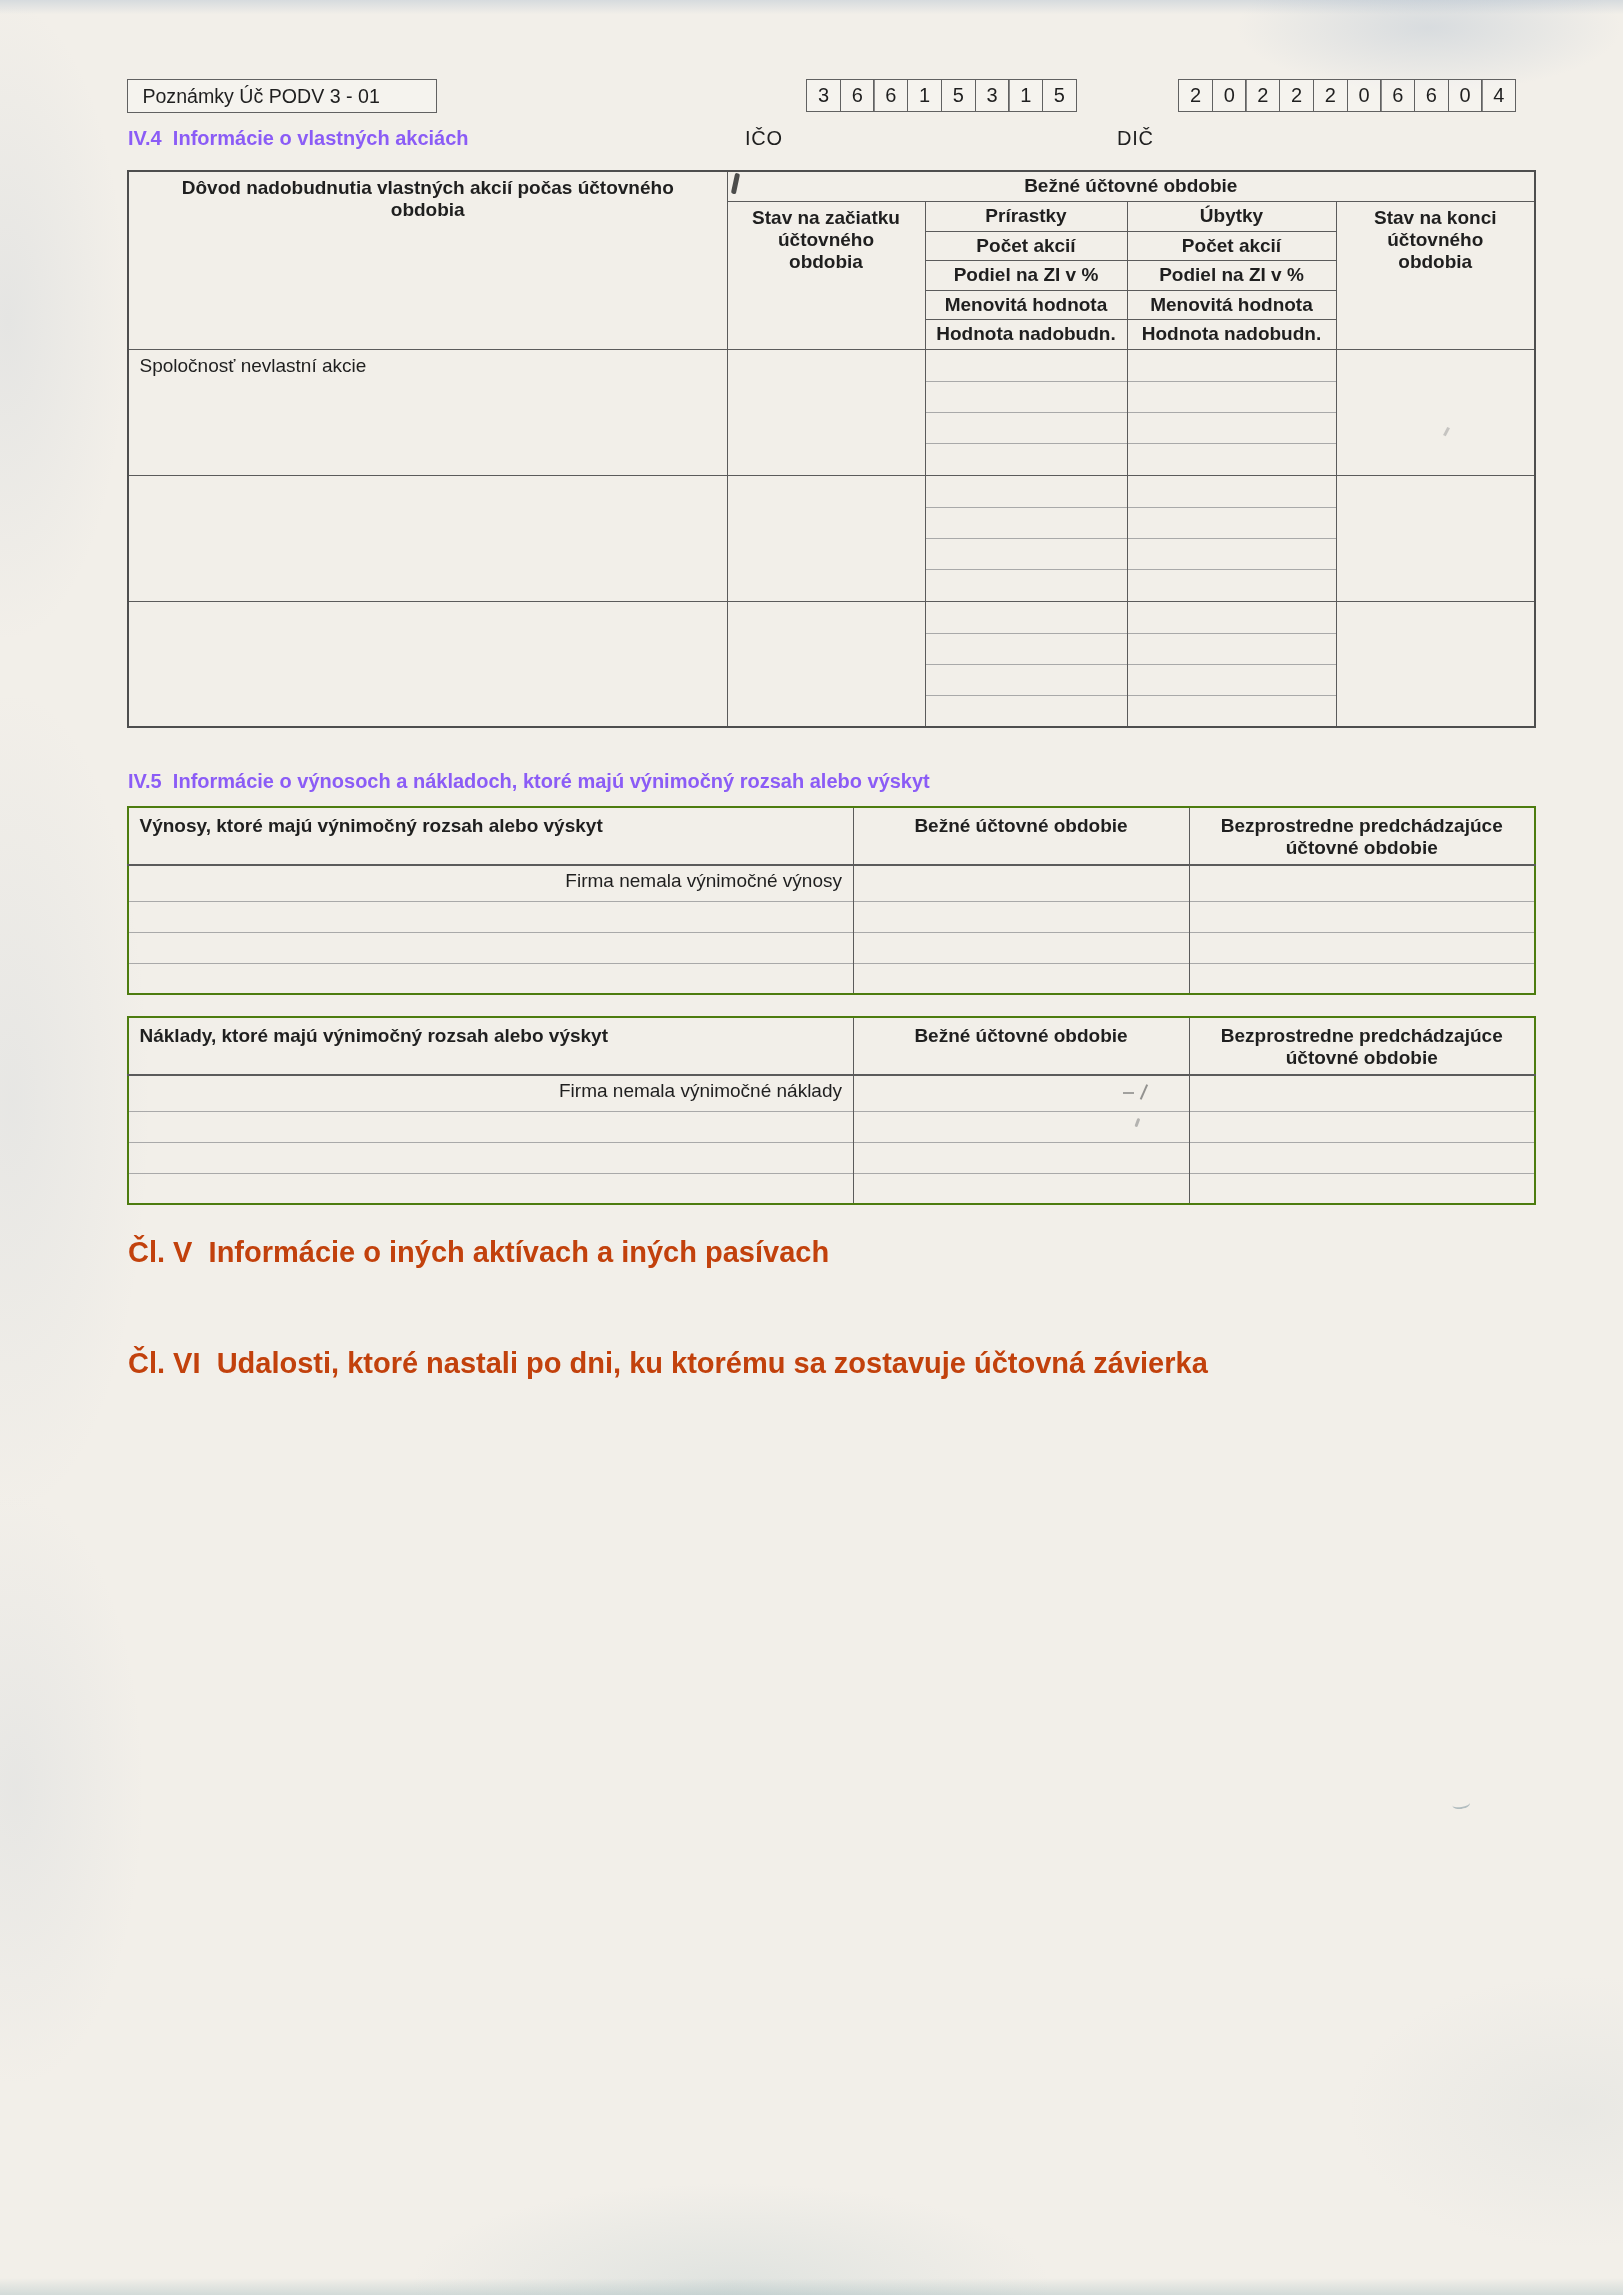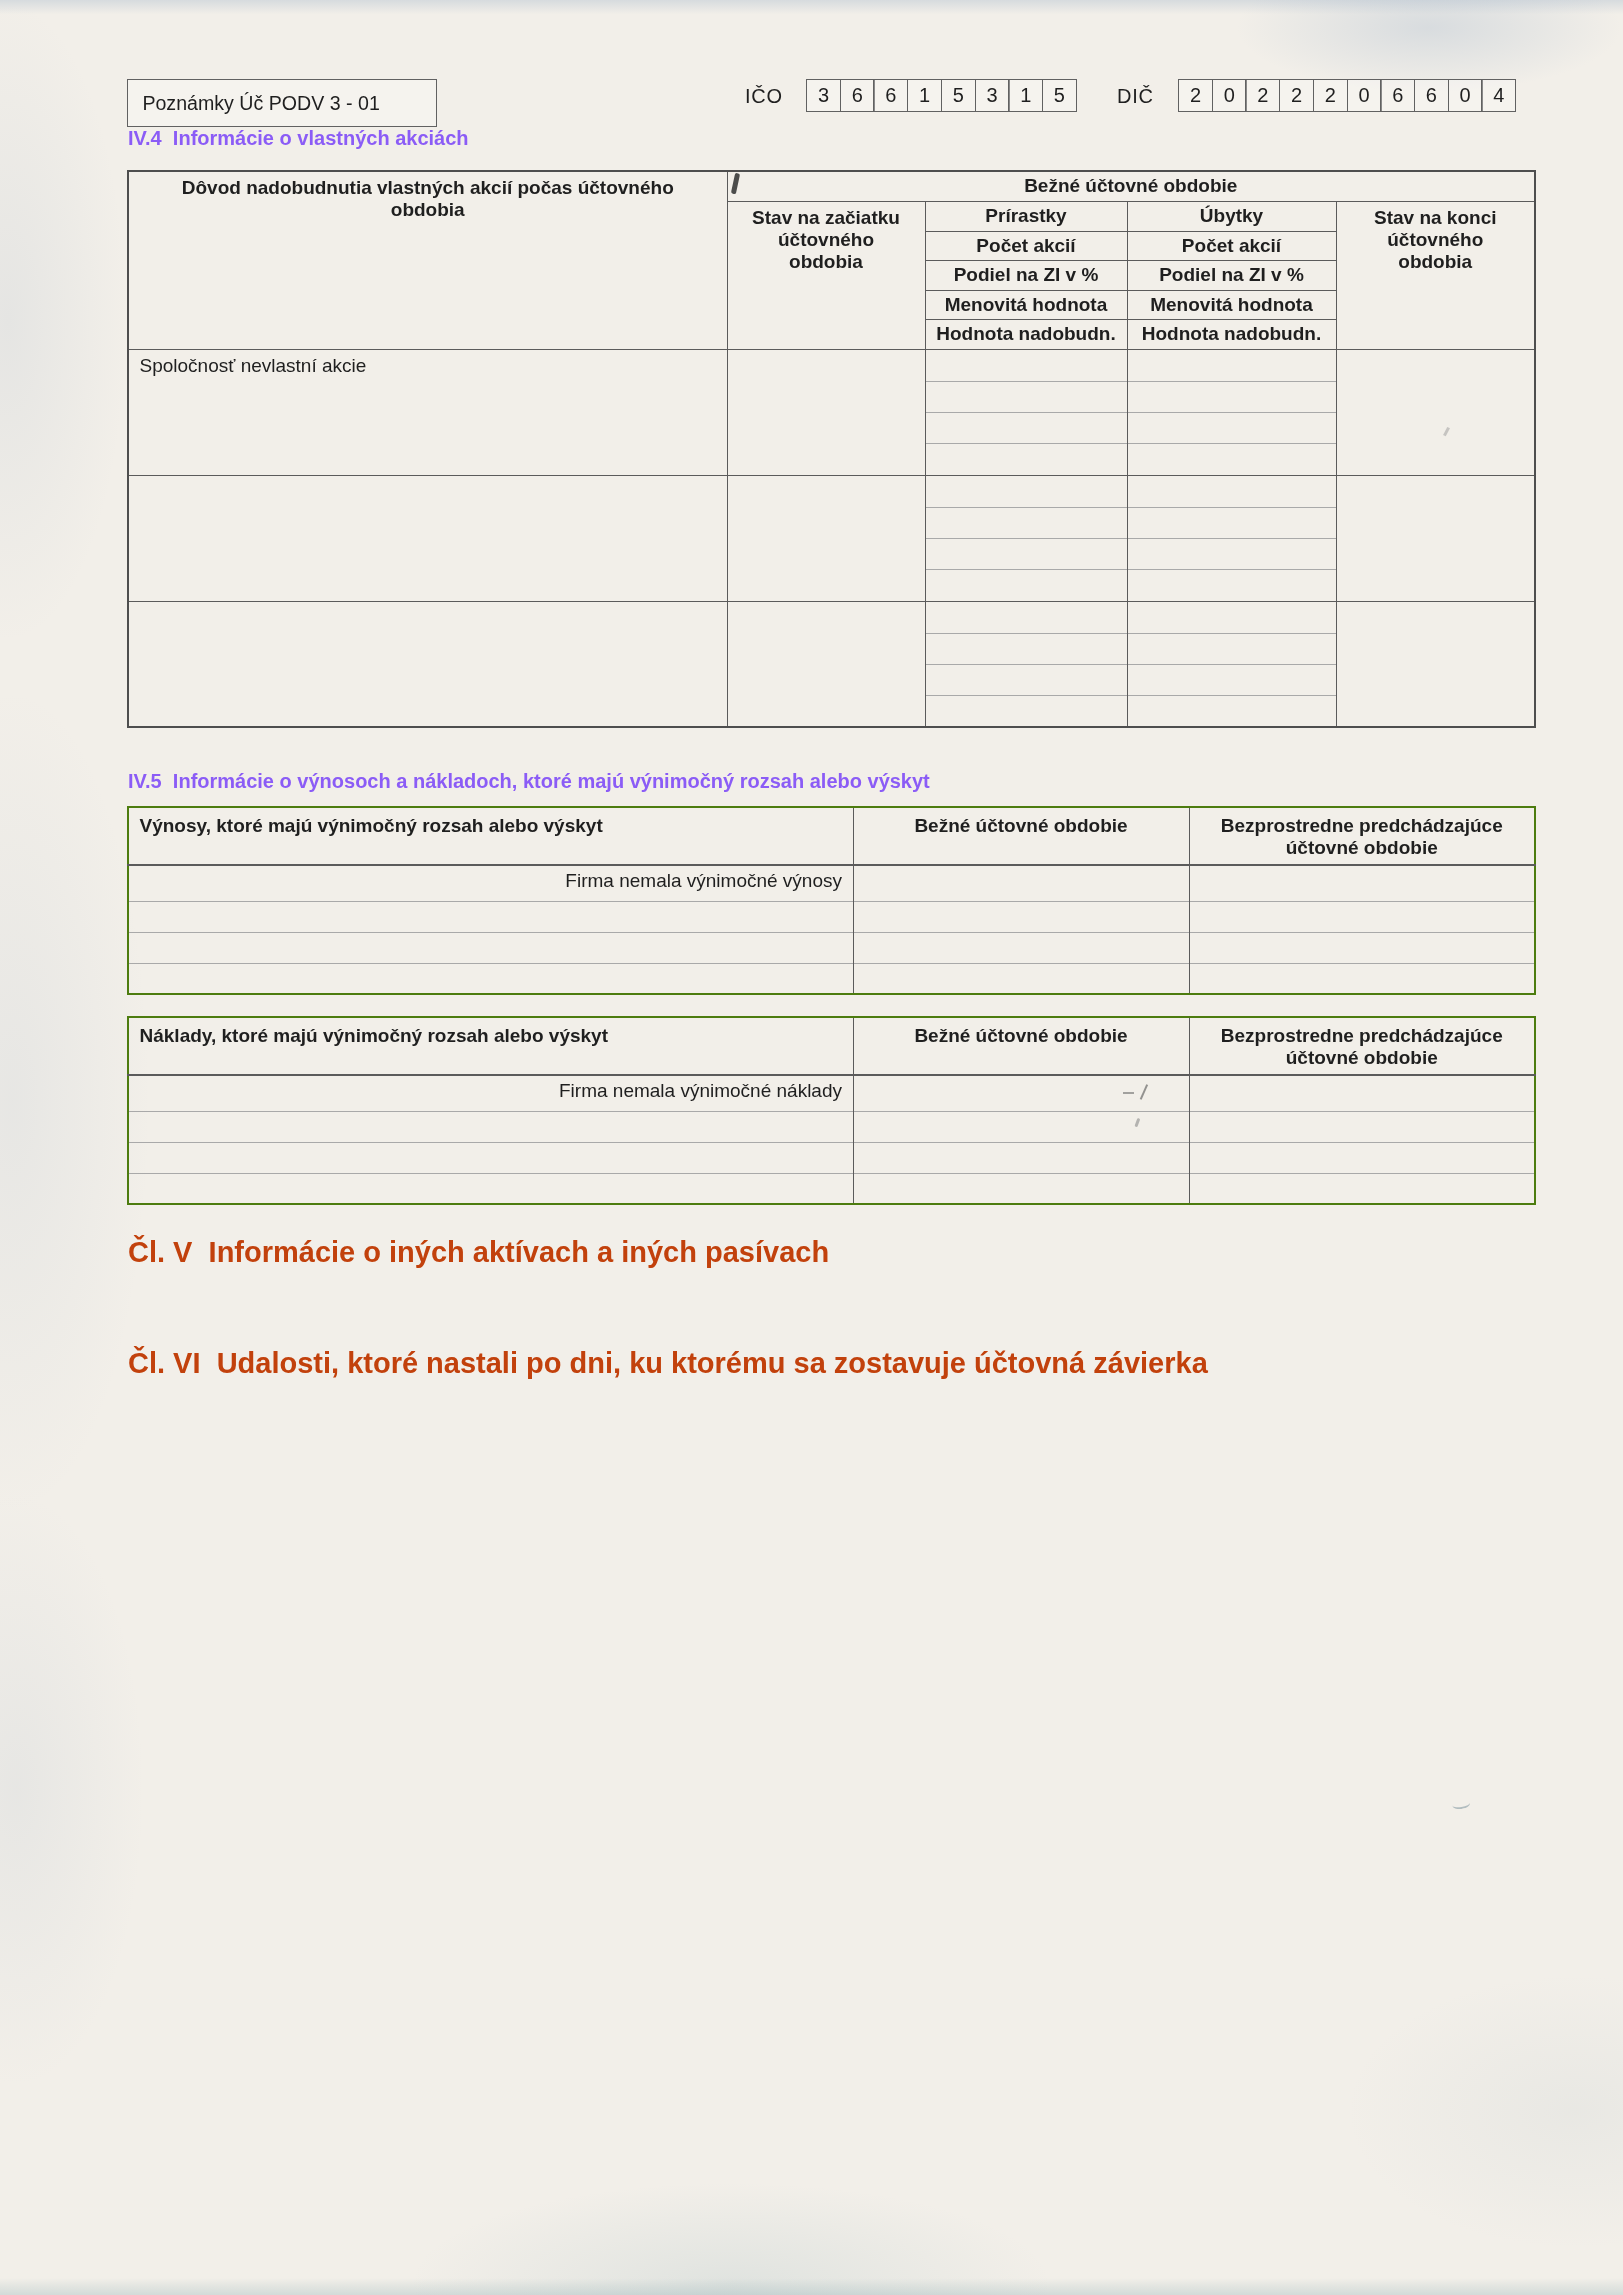--- a/index.html
+++ b/index.html
@@ -22,29 +22,29 @@
       radial-gradient(ellipse 196px 589px at 0.8% 48%, rgba(150,168,190,.12), rgba(150,168,190,0) 70%),
       radial-gradient(ellipse 183px 425px at 1% 78%, rgba(150,168,190,.12), rgba(150,168,190,0) 70%),
       radial-gradient(ellipse 458px 144px at 45% 99.5%, rgba(130,165,175,.16), rgba(130,165,175,0) 70%),
       radial-gradient(ellipse 327px 196px at 97% 92%, rgba(150,170,180,.10), rgba(150,170,180,0) 70%);
   }
 
   .abs { position:absolute; }
 
   
   .form-label-box {
-    left:127px; top:79px; width:310px; height:48px;
+    left:127px; top:79px; width:310px; height:34px;
     border:1.3px solid #616161; box-sizing:border-box;
     display:flex; align-items:center; padding-left:14.4px;
     font-size:19.6px;
     background:rgba(255,255,255,.25);
   }
   .reg-label {
     height:34px; display:flex; align-items:center;
-    font-size:20px; letter-spacing:0.7px;
+    font-size:20px; letter-spacing:0.7px;margin-top:42px;
   }
   #ico-label { left:745px; top:79px; }
   #dic-label { left:1117px; top:79px; }
   .digit-row { display:flex; top:79px; }
   #ico-digits { left:806px; }
   #dic-digits { left:1178px; }
   .digit-box {
     width:35px; height:33px; box-sizing:border-box;
     border:1.3px solid #616161; margin-left:-1.3px;
     display:flex; align-items:center; justify-content:center;

